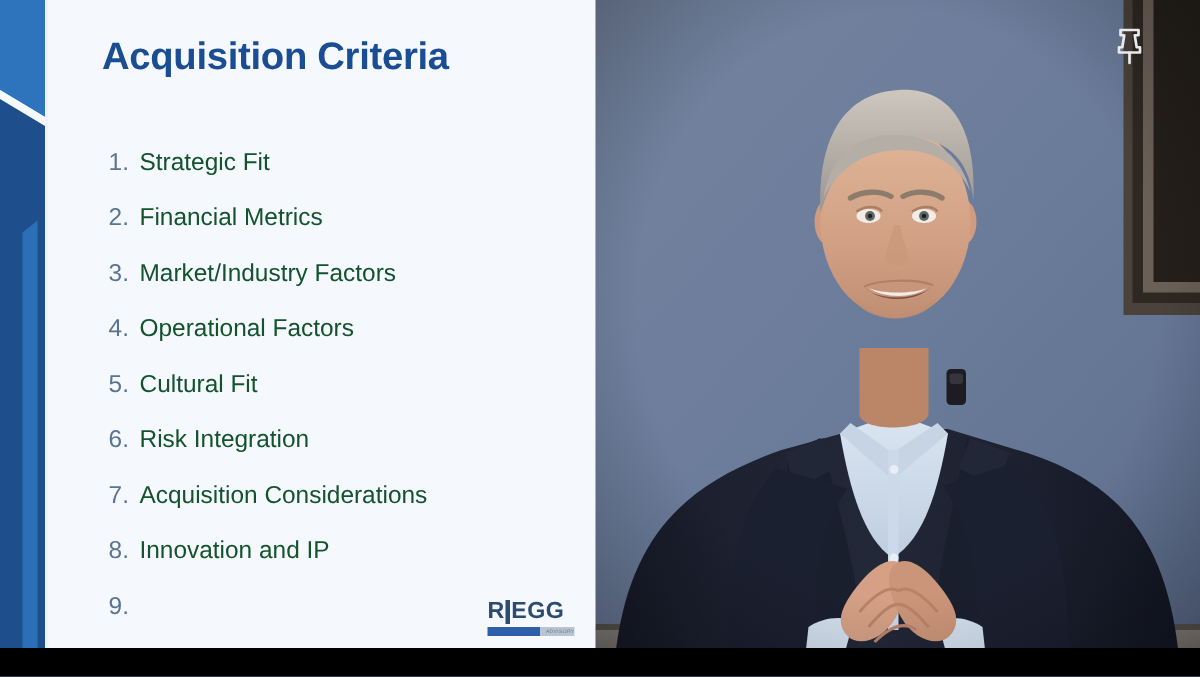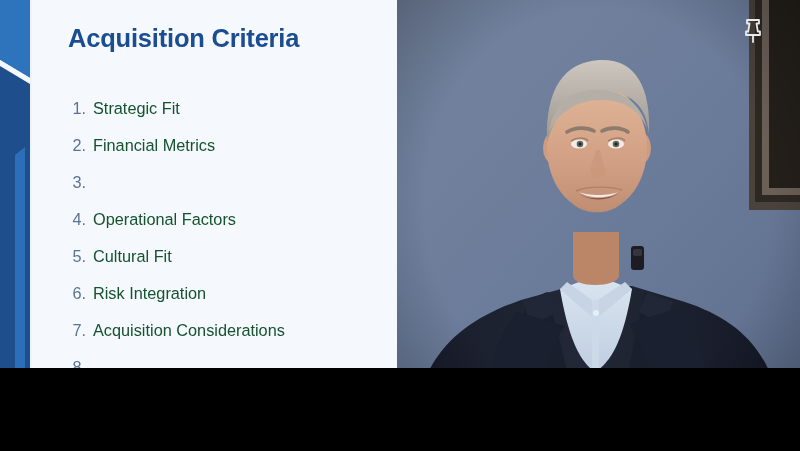--- a/index.html
+++ b/index.html
@@ -8,21 +8,21 @@
     padding: 0;
     background: #000;
   }
   body {
     font-family: "Liberation Sans", "DejaVu Sans", sans-serif;
   }
 
   #stage {
     position: relative;
     width: 800px;
-    height: 368px;
+    height: 432px;
     overflow: hidden;
     background: #f4f7fb;
   }
 
   
   .slide-panel {
     position: absolute;
     left: 0; top: 0;
     width: 397px;
     height: 451px;
@@ -173,39 +173,41 @@
         <li>
           <span class="num">1.</span>
           <span class="txt">Strategic Fit</span>
         </li>
         <li>
           <span class="num">2.</span>
           <span class="txt">Financial Metrics</span>
         </li>
         <li>
           <span class="num">3.</span>
+          <span class="txt">Market/Industry Factors</span>
         </li>
         <li>
           <span class="num">4.</span>
           <span class="txt">Operational Factors</span>
         </li>
         <li>
           <span class="num">5.</span>
           <span class="txt">Cultural Fit</span>
         </li>
         <li>
           <span class="num">6.</span>
           <span class="txt">Risk Integration</span>
         </li>
         <li>
           <span class="num">7.</span>
           <span class="txt">Acquisition Considerations</span>
         </li>
         <li>
           <span class="num">8.</span>
+          <span class="txt">Innovation and IP</span>
         </li>
         <li>
           <span class="num">9.</span>
         </li>
       </ul>
 
     <div class="riegg-logo">
       <div class="riegg-word">
         <span>R</span>
         <span class="r-bar"></span>

